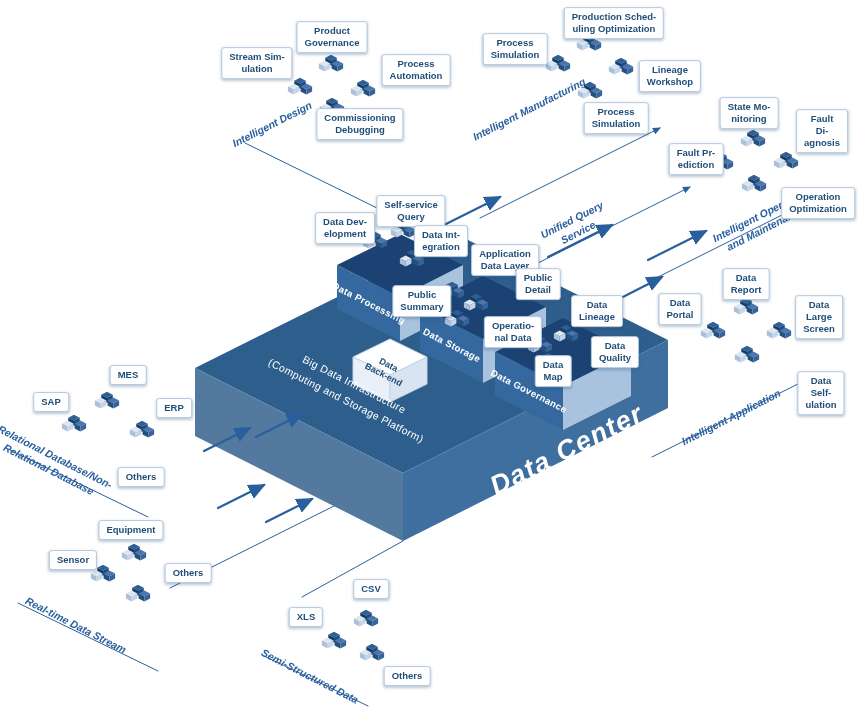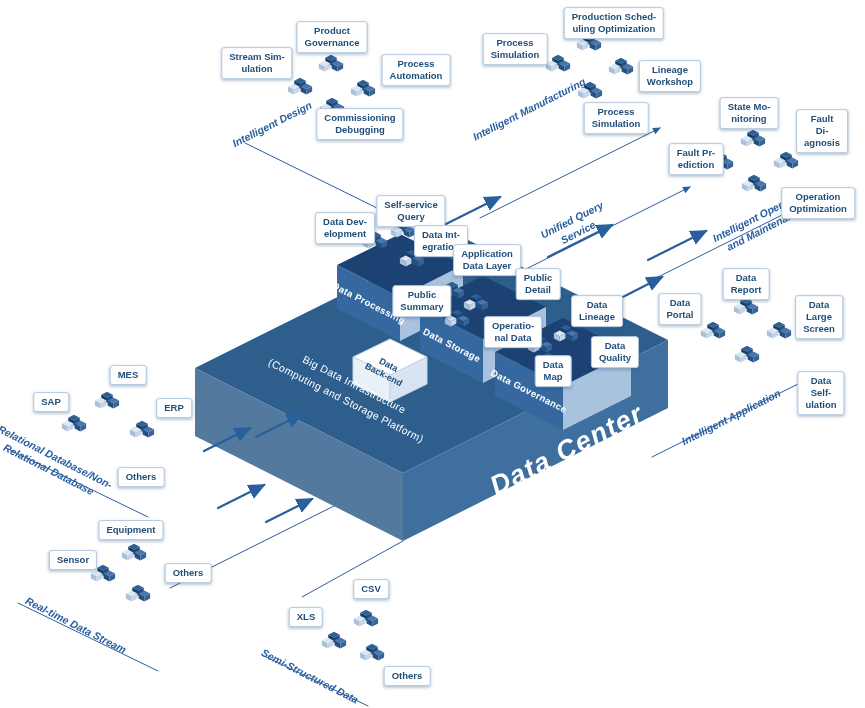--- a/index.html
+++ b/index.html
@@ -157,21 +157,21 @@
 Screen</div>
   <div class="chip" style="left:821px;top:393px">Data Self-
 ulation</div>
 
   <div class="chip" style="left:345px;top:228px">Data Dev-
 elopment</div>
   <div class="chip" style="left:411px;top:211px">Self-service
 Query</div>
   <div class="chip" style="left:441px;top:241px">Data Int-
 egration</div>
-  <div class="chip" style="left:487px;top:260px">Application
+  <div class="chip" style="left:505px;top:260px">Application
 Data Layer</div>
   <div class="chip" style="left:538px;top:284px">Public
 Detail</div>
   <div class="chip" style="left:422px;top:301px">Public
 Summary</div>
   <div class="chip" style="left:513px;top:332px">Operatio-
 nal Data</div>
   <div class="chip" style="left:597px;top:311px">Data
 Lineage</div>
   <div class="chip" style="left:615px;top:352px">Data

